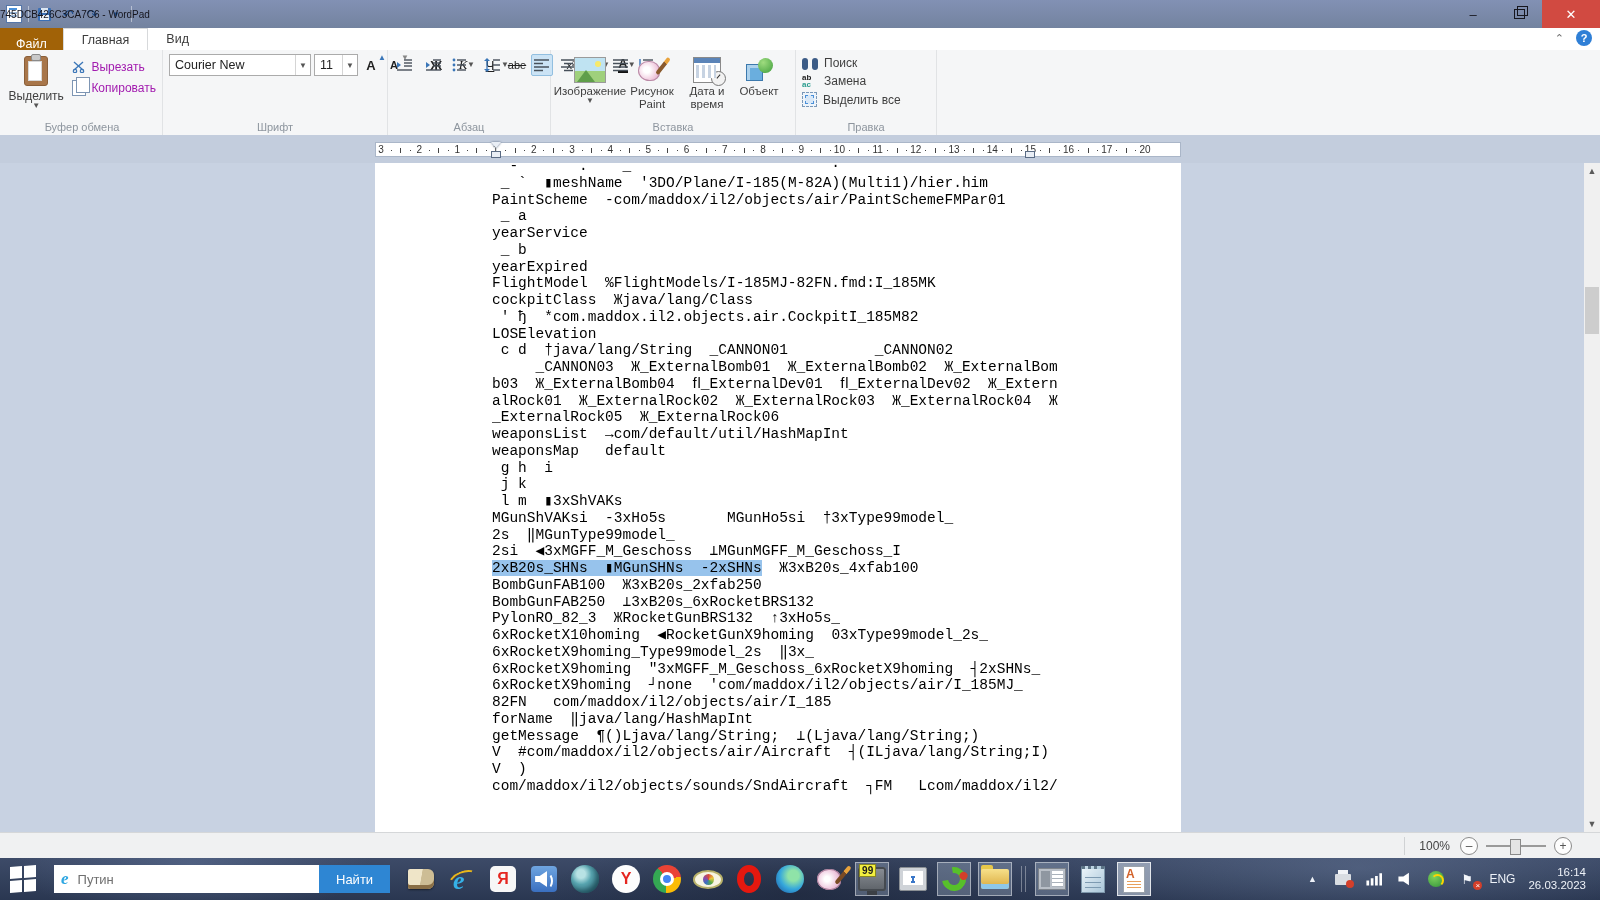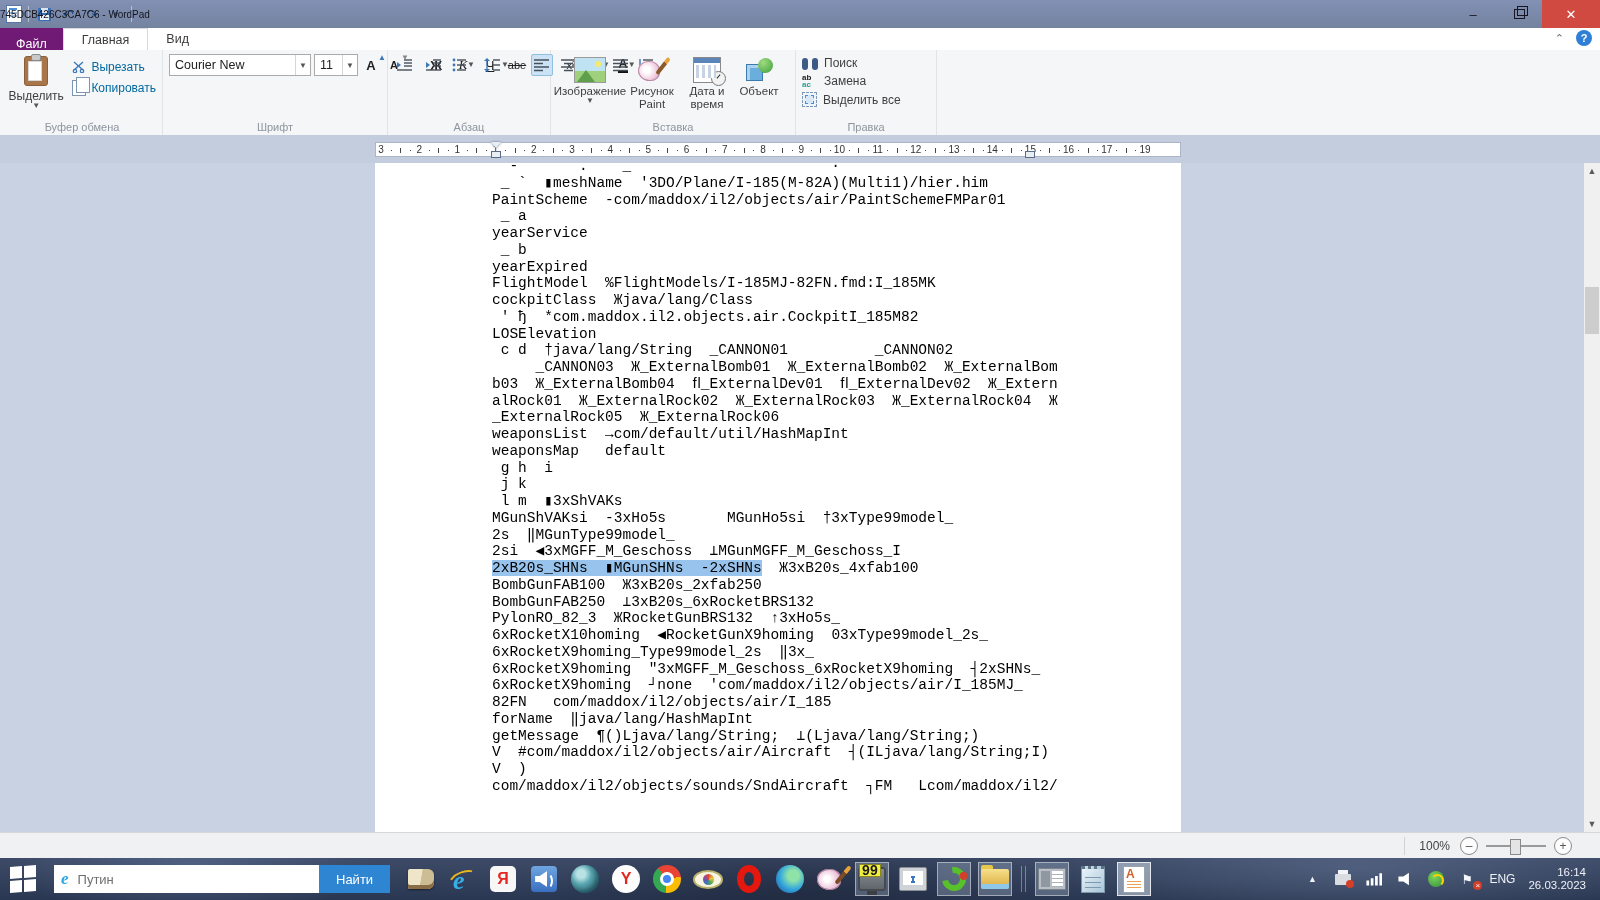--- a/index.html
+++ b/index.html
@@ -17,36 +17,36 @@
   .floppy::after{content:"";position:absolute;left:2px;bottom:1px;width:9px;height:5px;background:#eef3f9;}
   .title-text{position:absolute;left:0;right:0;text-align:left;font-size:10px;color:#15151d;}
   .wincontrols{position:absolute;right:0;top:0;height:100%;display:flex;}
   .wc{width:46px;height:28px;display:flex;align-items:center;justify-content:center;color:#16161e;font-size:13px;}
   .wc.close{background:#d14a41;color:#fff;width:58px;}
   .restore-ic{width:9px;height:8px;border:1px solid #16161e;position:relative;background:transparent;}
   .restore-ic::before{content:"";position:absolute;left:2px;top:-4px;width:9px;height:8px;border:1px solid #16161e;}
   
   .tabrow{position:absolute;left:0;top:28px;width:1600px;height:22px;background:#fff;border-bottom:1px solid #d7d9db;display:flex;align-items:stretch;}
   .tab{padding:0 18px;display:flex;align-items:center;font-size:12.5px;color:#3c3c3c;}
-  .tab.file{background:#701a75;color:#fff;padding:16px 16px;}
+  .tab.file{background:#a16207;color:#fff;padding:16px 16px;}
   .tab.active{border:1px solid #d7d9db;border-bottom:1px solid #fff;background:#fff;margin-bottom:-1px;}
   .tabrow-right{position:absolute;right:8px;top:2px;display:flex;gap:12px;align-items:center;}
   .chev-up{color:#6e6e6e;font-size:11px;}
   .help-q{width:16px;height:16px;border-radius:50%;background:#2f7fd6;color:#fff;font-size:11px;font-weight:bold;display:flex;align-items:center;justify-content:center;}
   
   .ribbon{position:absolute;left:0;top:50px;width:1600px;height:85px;background:#f5f6f7;border-bottom:1px solid #cfd2d5;display:flex;padding:0 2px;}
   .rgroup{position:relative;border-right:1px solid #e1e3e5;padding:4px 6px 16px 6px;display:flex;align-items:flex-start;}
   .rgroup-label{position:absolute;left:0;right:0;bottom:2px;text-align:center;font-size:11px;color:#8d959e;}
   .paste-btn{display:flex;flex-direction:column;align-items:center;width:58px;margin-top:2px;}
   .clipboard{width:22px;height:28px;background:#a8764a;border-radius:3px;position:relative;border:1px solid #8a5f39;}
   .clipboard::before{content:"";position:absolute;left:3px;top:4px;width:14px;height:20px;background:#fff;box-shadow:inset 0 0 0 1px #d8d8d8;}
   .clipboard::after{content:"";position:absolute;left:6px;top:-3px;width:8px;height:5px;background:#c9c9c9;border:1px solid #8a8a8a;border-radius:2px;}
   .paste-label{font-size:12px;color:#3f3f3f;margin-top:3px;}
   .mini-col{display:flex;flex-direction:column;gap:6px;margin:6px 0 0 8px;}
-  .mini-btn{display:flex;align-items:center;gap:5px;font-size:12px;color:#0369a1;}
+  .mini-btn{display:flex;align-items:center;gap:5px;font-size:12px;color:#a21caf;}
   .copy-ic{width:12px;height:14px;border:1px solid #7d95b3;background:#fff;position:relative;}
   .copy-ic::before{content:"";position:absolute;left:3px;top:-4px;width:12px;height:14px;border:1px solid #7d95b3;background:#fff;}
   .dd{font-size:8px;color:#555;line-height:6px;}
   
   .fontgrp-inner{display:flex;gap:22px;}
   .row{display:flex;align-items:center;gap:3px;}
   .combo{height:20px;background:#fff;border:1px solid #ababab;display:flex;align-items:center;font-size:12.5px;color:#222;}
   .combo .cv{padding:0 5px;flex:1;}
   .combo .ca{width:14px;height:100%;display:flex;align-items:center;justify-content:center;border-left:1px solid #d5d5d5;color:#555;font-size:8px;}
   .fbtn{min-width:20px;height:20px;display:flex;align-items:center;justify-content:center;font-size:13px;color:#222;}
@@ -143,21 +143,21 @@
   .i-chrome{width:28px;height:28px;border-radius:50%;background:conic-gradient(from -40deg,#ea4335 0 120deg,#fbbc05 0 225deg,#34a853 0 360deg);position:relative;}
   .i-chrome::after{content:"";position:absolute;left:7px;top:7px;width:14px;height:14px;border-radius:50%;background:#4285f4;border:3px solid #fff;box-sizing:border-box;}
   .i-eye{width:30px;height:19px;border-radius:50%;border:2px solid #b9b26a;background:#f7f4e2;position:relative;box-sizing:border-box;}
   .i-eye::after{content:"";position:absolute;left:8px;top:2px;width:11px;height:11px;border-radius:50%;background:conic-gradient(#d94b3a,#e8c83c,#53a84b,#3a6fc0,#8a4ba8,#d94b3a);}
   .i-opera{width:24px;height:28px;border-radius:50%;border:7px solid #e5180f;box-sizing:border-box;}
   .i-edge{width:28px;height:28px;border-radius:50%;background:radial-gradient(circle at 62% 38%,#8fe3a8 0 22%,#35a7dc 55%,#1b4f9c 100%);}
   .i-palette{width:28px;height:26px;position:relative;}
   .i-palette::before{content:"";position:absolute;left:0;top:3px;width:24px;height:21px;border-radius:52% 48% 46% 54%;background:radial-gradient(circle at 42% 48%,#fff 15%,#efc9df 55%,#c88fb4 100%);box-shadow:inset 0 0 0 1px #a87b98;}
   .i-palette::after{content:"";position:absolute;right:0;top:-2px;width:4px;height:22px;background:linear-gradient(#e9a33c 35%,#7a4b24 35%);transform:rotate(40deg);border-radius:2px;}
   .i-99{width:28px;height:24px;background:linear-gradient(#8b9097,#5d6268);border-radius:3px;position:relative;box-shadow:inset 0 0 0 2px #454a50;}
-  .i-99 .g{position:absolute;left:1px;top:-3px;background:#f3ef3f;color:#1a1a1a;font-size:14px;font-weight:bold;padding:0 2px;border:1px solid #8a8820;line-height:11px;}
+  .i-99 .g{position:absolute;left:1px;top:-3px;background:#f3ef3f;color:#1a1a1a;font-size:10px;font-weight:bold;padding:0 2px;border:1px solid #8a8820;line-height:11px;}
   .i-99::after{content:"";position:absolute;left:9px;bottom:-4px;width:10px;height:4px;background:#3c4046;}
   .i-perf{width:28px;height:24px;background:#cfd3d8;border:1px solid #8a8f94;border-radius:2px;position:relative;box-sizing:border-box;}
   .i-perf::before{content:"";position:absolute;left:3px;top:3px;right:3px;bottom:5px;background:#fff;}
   .i-perf::after{content:"";position:absolute;left:5px;top:8px;width:16px;height:7px;background:linear-gradient(105deg,transparent 44%,#3a77c9 44% 56%,transparent 56%),linear-gradient(75deg,transparent 44%,#3a77c9 44% 56%,transparent 56%);}
   .i-cater{width:24px;height:24px;border-radius:50%;border:6px solid #57c02a;border-left-color:transparent;transform:rotate(35deg);position:relative;box-sizing:border-box;}
   .i-cater::after{content:"";position:absolute;right:-4px;top:-6px;width:8px;height:8px;border-radius:50%;background:#d43f2a;}
   .i-folder{width:28px;height:22px;position:relative;margin-top:2px;}
   .i-folder::before{content:"";position:absolute;left:0;top:-4px;width:12px;height:6px;background:#e8c84a;border-radius:2px 2px 0 0;}
   .i-folder::after{content:"";position:absolute;left:0;top:0;width:28px;height:20px;border-radius:2px;background:linear-gradient(#f7e08a,#d9a93c);box-shadow:inset 0 -5px 0 #8ec7e8;}
   .i-winprev{width:28px;height:22px;background:#b9bfc7;border:1px solid #7e848c;position:relative;box-sizing:border-box;}
@@ -515,21 +515,21 @@
         <span class="rdot" style="left: 683px;"></span>
         <span class="rtick" style="left: 673.4px;"></span>
         <span class="rnum" style="left: 692.6px;">16</span>
         <span class="rdot" style="left: 702.1px;"></span>
         <span class="rdot" style="left: 721.2px;"></span>
         <span class="rtick" style="left: 711.6px;"></span>
         <span class="rnum" style="left: 730.8px;">17</span>
         <span class="rdot" style="left: 740.3px;"></span>
         <span class="rdot" style="left: 759.4px;"></span>
         <span class="rtick" style="left: 749.8px;"></span>
-        <span class="rnum" style="left: 769px;">19</span>
+        <span class="rnum" style="left: 769px;">20</span>
         <span class="ind-top" style="left: 119.6px;"></span>
         <span class="ind-bot" style="left: 119.6px;"></span>
         <span class="ind-bot" style="left: 654.4px;"></span>
       </div>
   </div>
 
   <div class="docarea">
     <div class="page">
       <div class="doc-text" id="doc-text">
           <div class="doc-line"><span>  -  `    .    _      ¯                ·</span></div>

